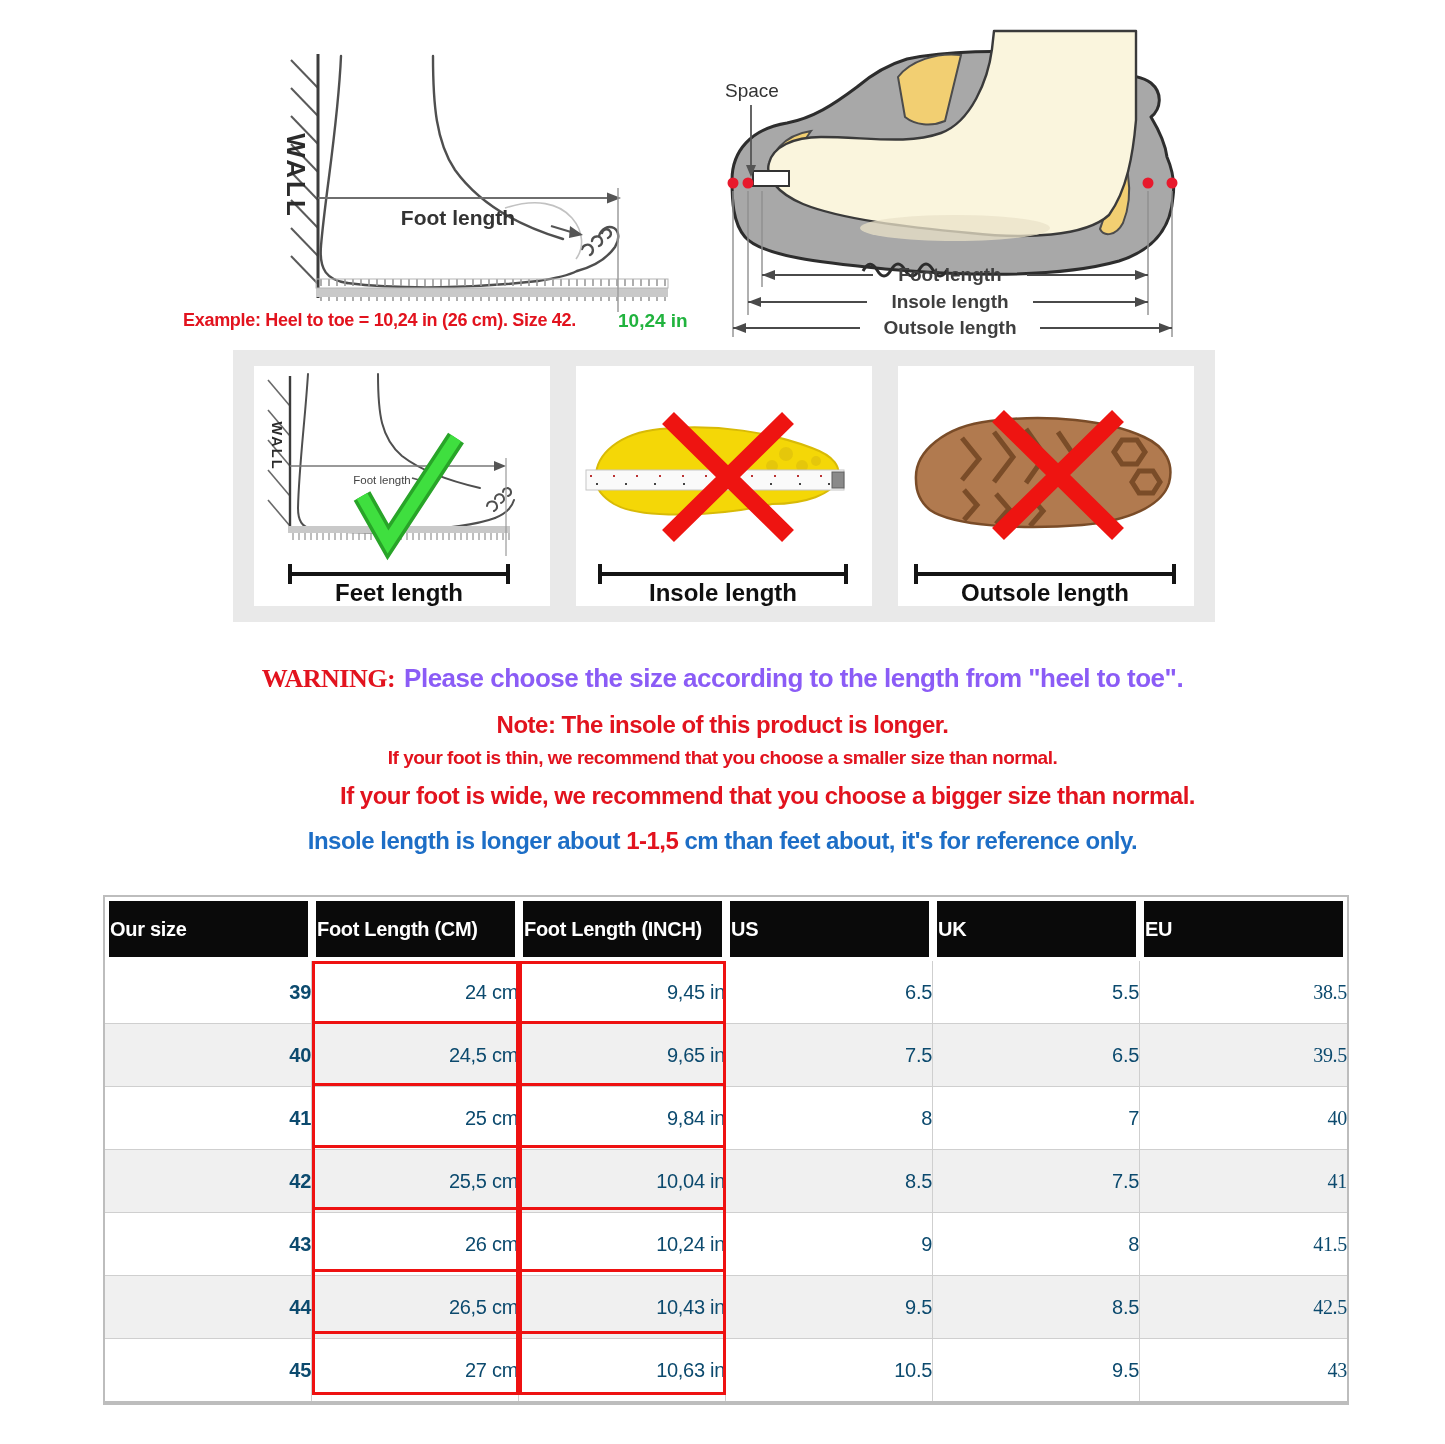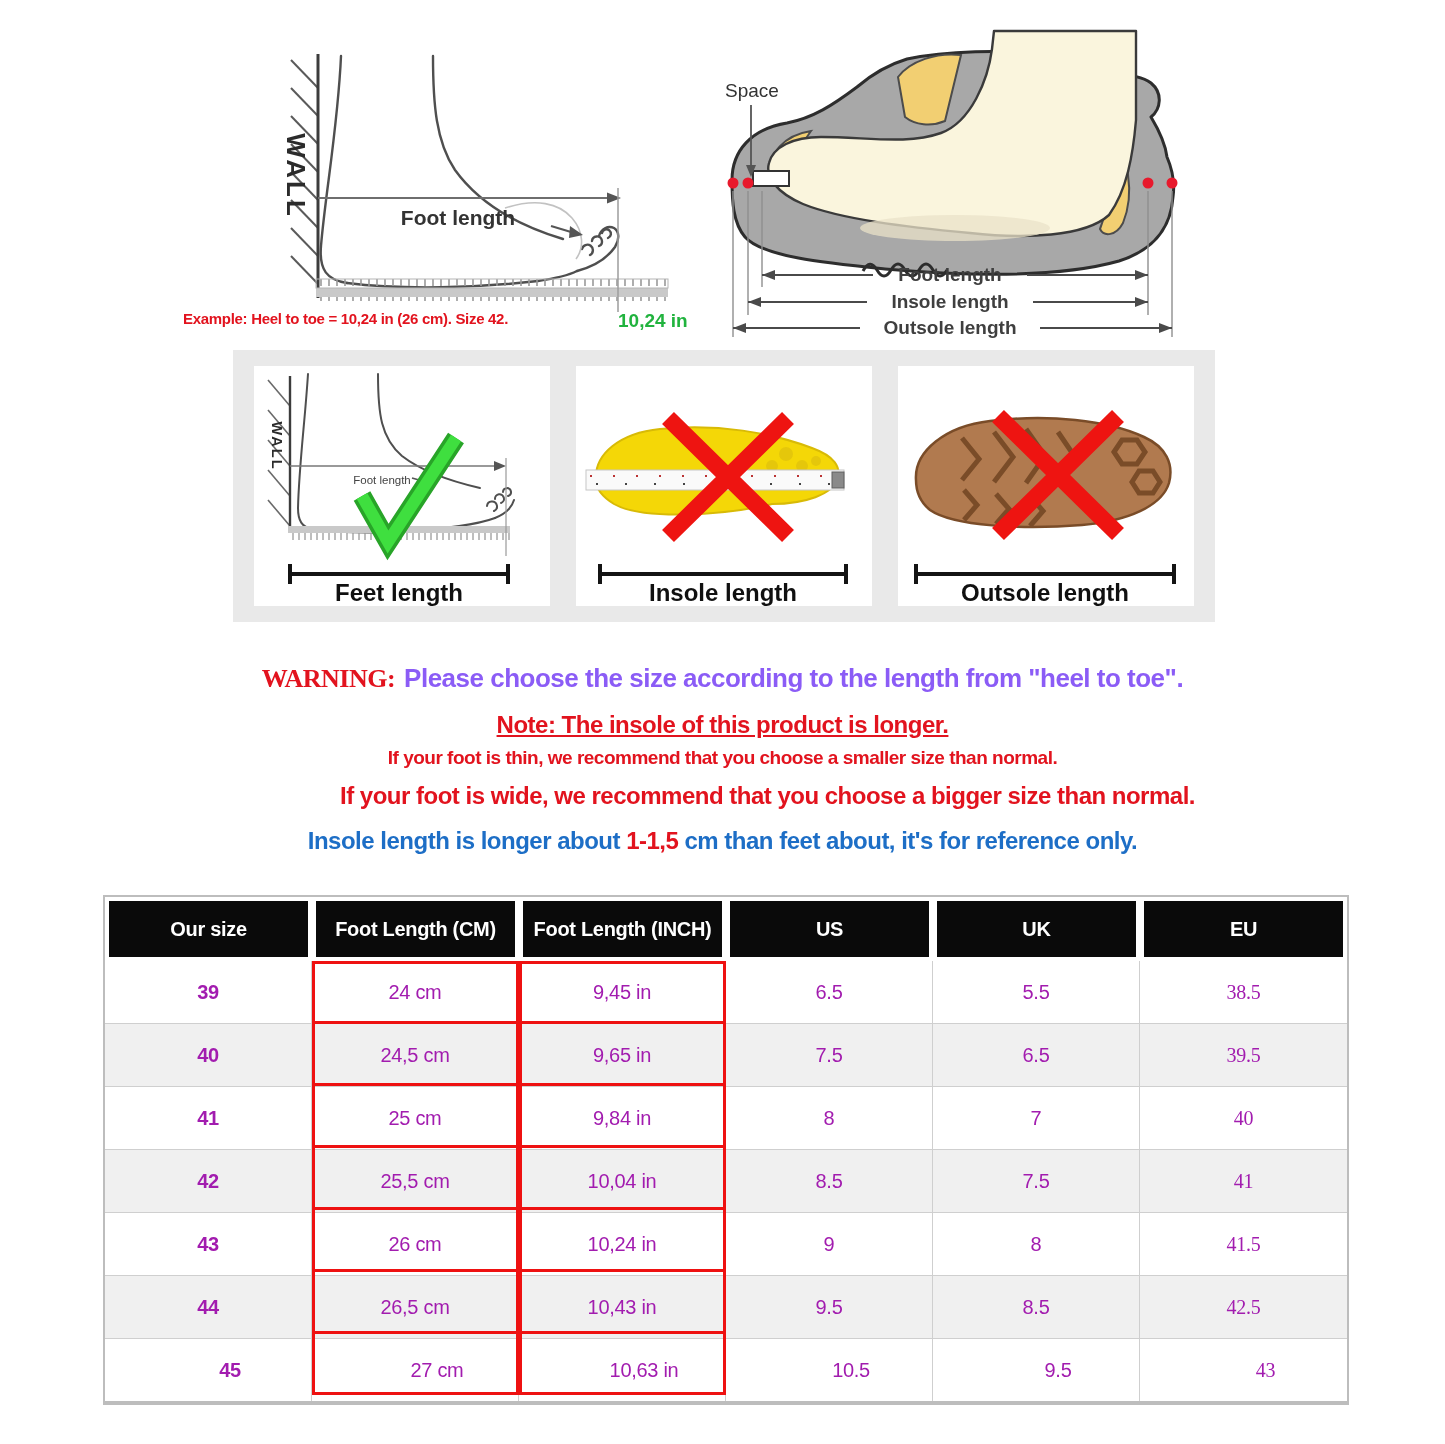--- a/index.html
+++ b/index.html
@@ -2,49 +2,49 @@
 <html><head>
 <meta charset="utf-8">
 <style>
   html,body{margin:0;padding:0;background:#fff;}
   body{width:1445px;height:1444px;position:relative;overflow:hidden;
        font-family:"Liberation Sans",sans-serif;}
   .abs{position:absolute;}
 
   
   #measure-diagram{left:253px;top:46px;width:420px;height:270px;}
-  #example-red{left:183px;top:310px;font-size:15px;font-weight:bold;color:#e2131e;letter-spacing:-0.3px;}
+  #example-red{left:183px;top:310px;font-size:18px;font-weight:bold;color:#e2131e;letter-spacing:-0.3px;}
   #example-green{left:618px;top:310px;font-size:19px;font-weight:bold;color:#21b33e;}
   #shoe-diagram{left:705px;top:25px;width:490px;height:320px;}
 
   
   #method-strip{left:233px;top:350px;width:982px;height:272px;background:#e9e9e9;
     display:flex;justify-content:center;gap:26px;padding-top:16px;box-sizing:border-box;}
   .panel{width:296px;height:240px;background:#ffffff;}
 
   
   .note-line{left:0;width:1445px;text-align:center;font-weight:bold;letter-spacing:-0.5px;}
   #note-warning{top:663px;font-size:26px;}
   #note-warning .w-prefix{color:#e2131e;margin-right:9px;font-family:Liberation Serif, serif;}
   #note-warning .w-text{color:#8b5cf6;}
-  #note-note{top:711px;font-size:24px;color:#e2131e;text-decoration:underline;}
+  #note-note{top:711px;font-size:24px;color:#e2131e;}
   #note-thin{top:747px;font-size:19px;color:#e2131e;}
   #note-wide{top:782px;font-size:24px;color:#e2131e;margin-left:45px;}
   #note-insole{top:827px;font-size:24px;color:#1d6ec6;}
   #note-insole .hl-red{color:#e2131e;}
 
   
   #table-wrap{left:103px;top:895px;width:1242px;background:#fff;
       border:2px solid #bdbdbd;border-bottom-width:4px;}
   table{width:1242px;table-layout:fixed;border-collapse:separate;border-spacing:0;}
   th{height:64px;box-sizing:border-box;background:#0a0a0a;color:#fff;
-     border:4px solid #ffffff;font-size:20px;font-weight:bold;text-align:center;
+     border:4px solid #ffffff;font-size:20px;font-weight:bold;text-align:left;
      letter-spacing:-0.3px;}
-  td{height:62px;box-sizing:border-box;padding:0;line-height:62px;text-align:center;
-     font-size:20px;color:#a21caf;border-right:1px solid #cfcfcf;border-bottom:1px solid #cfcfcf;
+  td{height:62px;box-sizing:border-box;padding:0;line-height:62px;text-align:right;
+     font-size:20px;color:#0c4a6e;border-right:1px solid #cfcfcf;border-bottom:1px solid #cfcfcf;
      letter-spacing:-0.3px;}
   td:last-child{border-right:none;font-family:Liberation Serif, serif;}
   tbody tr:last-child td{border-bottom:none;padding-left:44px;}
   td:first-child{font-weight:bold;}
   tbody tr:nth-child(even){background:#f0f0f0;}
 
   
   .red-overlay{position:absolute;top:961px;height:434px;width:207px;
      border:3px solid #ee1111;box-sizing:border-box;pointer-events:none;
      background:repeating-linear-gradient(180deg,

